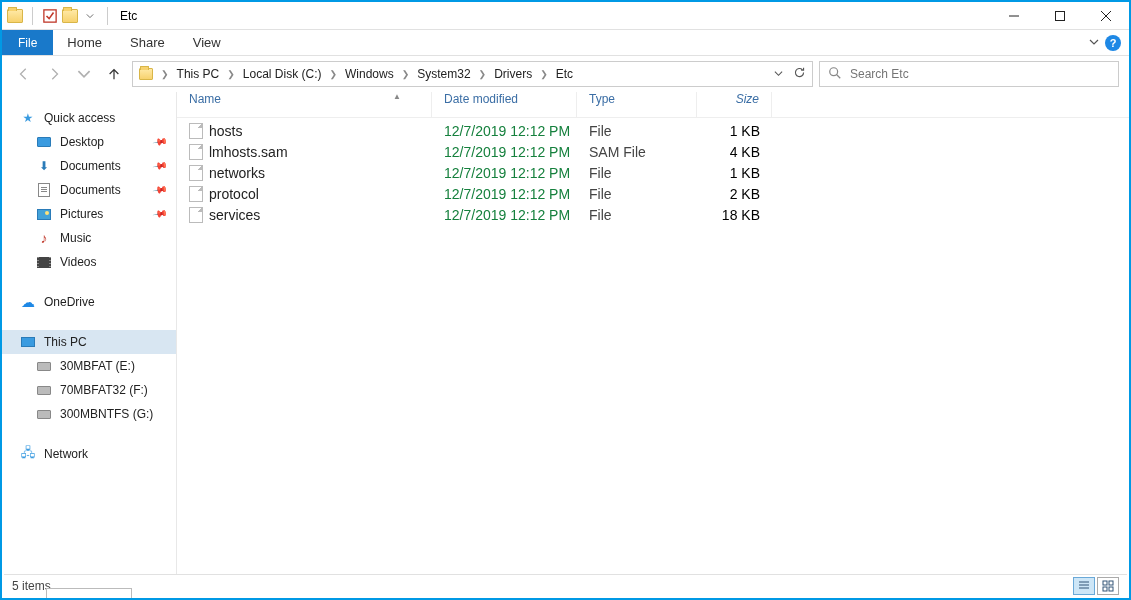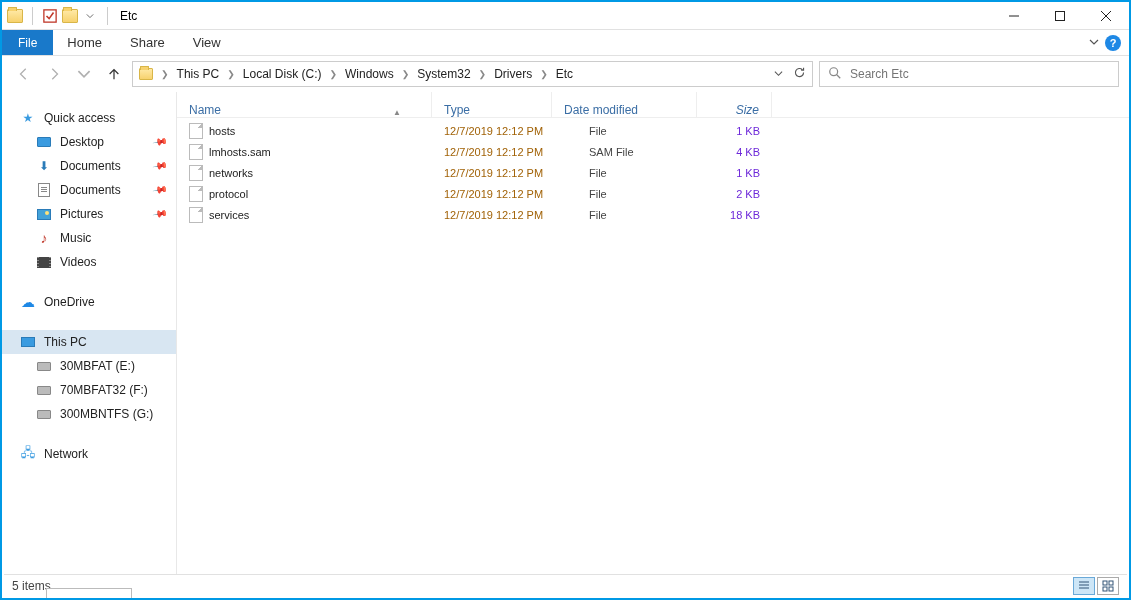--- a/index.html
+++ b/index.html
@@ -59,29 +59,29 @@
   .icon-net { color:#3a9be0; font-size:13px; }
   
   .filelist { flex: 1; display: flex; flex-direction: column; }
   .cols { height: 26px; display: flex; align-items: center; border-bottom: 1px solid #eee; color: #3b6ea5; font-size: 12px; }
   .col { padding-left: 12px; }
   .col-name { width: 255px; display:flex; align-items:center; }
   .col-name .sort { margin-left:auto; margin-right:30px; color:#888; font-size:8px; }
   .col-date { width: 145px; }
   .col-type { width: 120px; }
   .col-size { width: 75px; text-align: right; padding-right: 12px; padding-left:0; }
-  .cols .col { border-right: 1px solid #eee; height: 100%; display: flex; align-items: flex-end; }
+  .cols .col { border-right: 1px solid #eee; height: 100%; display: flex; align-items: flex-start; }
   .cols .col-size { justify-content: flex-end; font-style: italic; }
   .rows { padding-top: 2px; }
-  .row { height: 21px; display: flex; align-items: center; font-size: 11px; color: #222; }
+  .row { height: 21px; display: flex; align-items: center; font-size: 14px; color: #222; }
   .row .cell { padding-left: 12px; }
   .row .c-name { width: 255px; display: flex; align-items: center; gap: 6px; }
-  .row .c-date { width: 145px; color: #a16207; }
+  .row .c-date { width: 145px; color: #15803d; }
   .row .c-type { width: 120px; color: #444; }
-  .row .c-size { width: 75px; text-align: right; padding-right: 12px; color: #6d28d9; }
+  .row .c-size { width: 75px; text-align: right; padding-right: 12px; color: #000000; }
   .file-icon { width: 14px; height: 16px; border: 1px solid #bbb; background: #fff; position: relative; }
   .file-icon::before { content:""; position:absolute; top:0; right:0; width:4px; height:4px; background:linear-gradient(135deg,#fff 49%, #bbb 50%); }
   
   .statusbar { position: absolute; bottom: 2px; left: 2px; right: 2px; height: 22px; border-top: 1px solid #e1e1e1; display: flex; align-items: center; padding: 0 8px; font-size: 12px; color: #444; background: #fff; }
   .statusbar .view-btns { margin-left: auto; display: flex; gap: 2px; }
   .vbtn { width: 22px; height: 18px; border: 1px solid #aaa; display:flex; align-items:center; justify-content:center; }
   .vbtn.active { background: #cde6f7; border-color: #6aa9d8; }
   .vbtn svg { width: 12px; height: 12px; }
   .bottom-flag { position:absolute; bottom:0; left:44px; width:86px; height:10px; border:1px solid #bbb; border-bottom:none; background:#fff; font-size:9px; color:#888; overflow:hidden; padding-left:4px; line-height:10px;}
 </style>
@@ -280,22 +280,22 @@
       </div>
     </div>
   </div>
 
   <div class="filelist">
     <div class="cols">
       <div class="col col-name">
           <span>Name</span>
           <span class="sort">▲</span>
         </div>
+      <div class="col col-date">Date modified</div>
       <div class="col col-type">Type</div>
-      <div class="col col-date">Date modified</div>
       <div class="col col-size">Size</div>
     </div>
     <div class="rows" id="rows">
         <div class="row">
           <div class="cell c-name">
             <span class="file-icon"></span>
             <span>hosts</span>
           </div>
           <div class="cell c-date">12/7/2019 12:12 PM</div>
           <div class="cell c-type">File</div>

